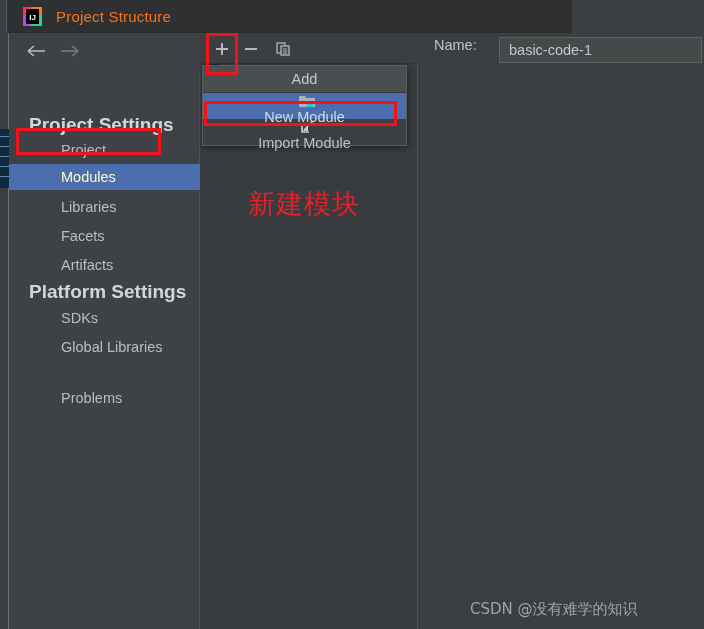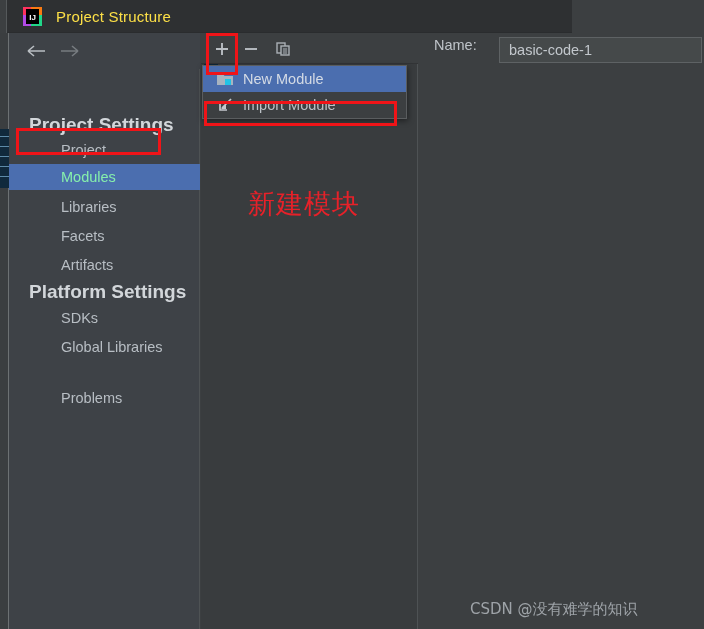--- a/index.html
+++ b/index.html
@@ -20,21 +20,21 @@
   }
   .titlebar-leftstrip {
     position: absolute; left: 0; top: 0; width: 7px; height: 33px;
     background: #3c3f41; border-right: 1px solid #55595b;
   }
   .ij-logo {
     position: absolute; left: 22px; top: 6px; width: 21px; height: 21px;
   }
   .title-text {
     position: absolute; left: 56px; top: 6px;
-    font-size: 15px; color: #fde047; letter-spacing: .2px;
+    font-size: 15px; color: #f97316; letter-spacing: .2px;
     line-height: 21px;
   }
 
   
   .edge-strip {
     position: absolute; left: 0; top: 33px; width: 9px; height: 596px;
     background: #3b3e40; border-right: 1px solid #6d7173;
   }
   .edge-panel {
     position: absolute; left: 0; top: 96px; width: 9px; height: 59px;
@@ -67,21 +67,21 @@
     white-space: nowrap;
   }
   .nav-item {
     position: absolute; left: 0; width: 191px; height: 26px;
     display: flex; align-items: center;
   }
   .nav-item .lbl {
     margin-left: 52px; font-size: 14.5px; color: #b8bec4; white-space: nowrap;
   }
   .nav-item.selected { background: #4b6eaf; }
-  .nav-item.selected .lbl { color: #86efac; }
+  .nav-item.selected .lbl { color: #fef9c3; }
 
   
   .midpanel {
     position: absolute; left: 201px; top: 33px; width: 217px; height: 596px;
     background: #393c3e;
     border-right: 1px solid #4e5254;
   }
   .mid-toolbar {
     position: absolute; left: 0; top: 0; width: 217px; height: 31px;
     background: #3c3f41; border-bottom: 1px solid #323436;
@@ -103,21 +103,21 @@
     box-shadow: 1px 2px 6px rgba(0,0,0,.45);
   }
   .menu-header {
     height: 27px; background: #4b4e51;
     display: flex; align-items: center; justify-content: center;
     font-size: 14.5px; color: #c3c7cb;
     border-bottom: 1px solid #37393b;
   }
   .menu-item {
     height: 26px; display: flex; align-items: center;
-    font-size: 14.5px; color: #bcc1c6;
+    font-size: 14.5px; color: #bcc1c6; flex-direction: column;
   }
   .menu-item.hl { background: #4b6eaf; color: #d4dbe5; }
   .menu-item .mi-icon {
     width: 16px; height: 16px; margin-left: 14px; margin-right: 10px;
     display: flex; align-items: center; justify-content: center; flex: none;
   }
 
   
   .rightpanel {
     position: absolute; left: 419px; top: 33px; width: 285px; height: 596px;
@@ -252,20 +252,21 @@
           <rect x="6" y="5" width="8" height="9" fill="#42464a" stroke="#aab0b5" stroke-width="1.4"></rect>
           <path d="M8 8 H12 M8 10 H12 M8 12 H12" stroke="#aab0b5" stroke-width="1"></path>
         </svg>
       </div>
     </div>
   </div>
 
   <div class="navy-strip"></div>
 
   <div class="menu">
+    <div class="menu-header">Add</div>
 
     <div class="menu-item hl">
       <span class="mi-icon">
         <svg width="16" height="14" viewBox="0 0 16 14">
           <path d="M0 2 H6 L7.5 4 H16 V13 H0 Z" fill="#a8b3bf"></path>
           <rect x="8" y="7" width="6" height="6" fill="#22c3e6"></rect>
         </svg>
       </span>
       <span>New Module</span>
     </div>

